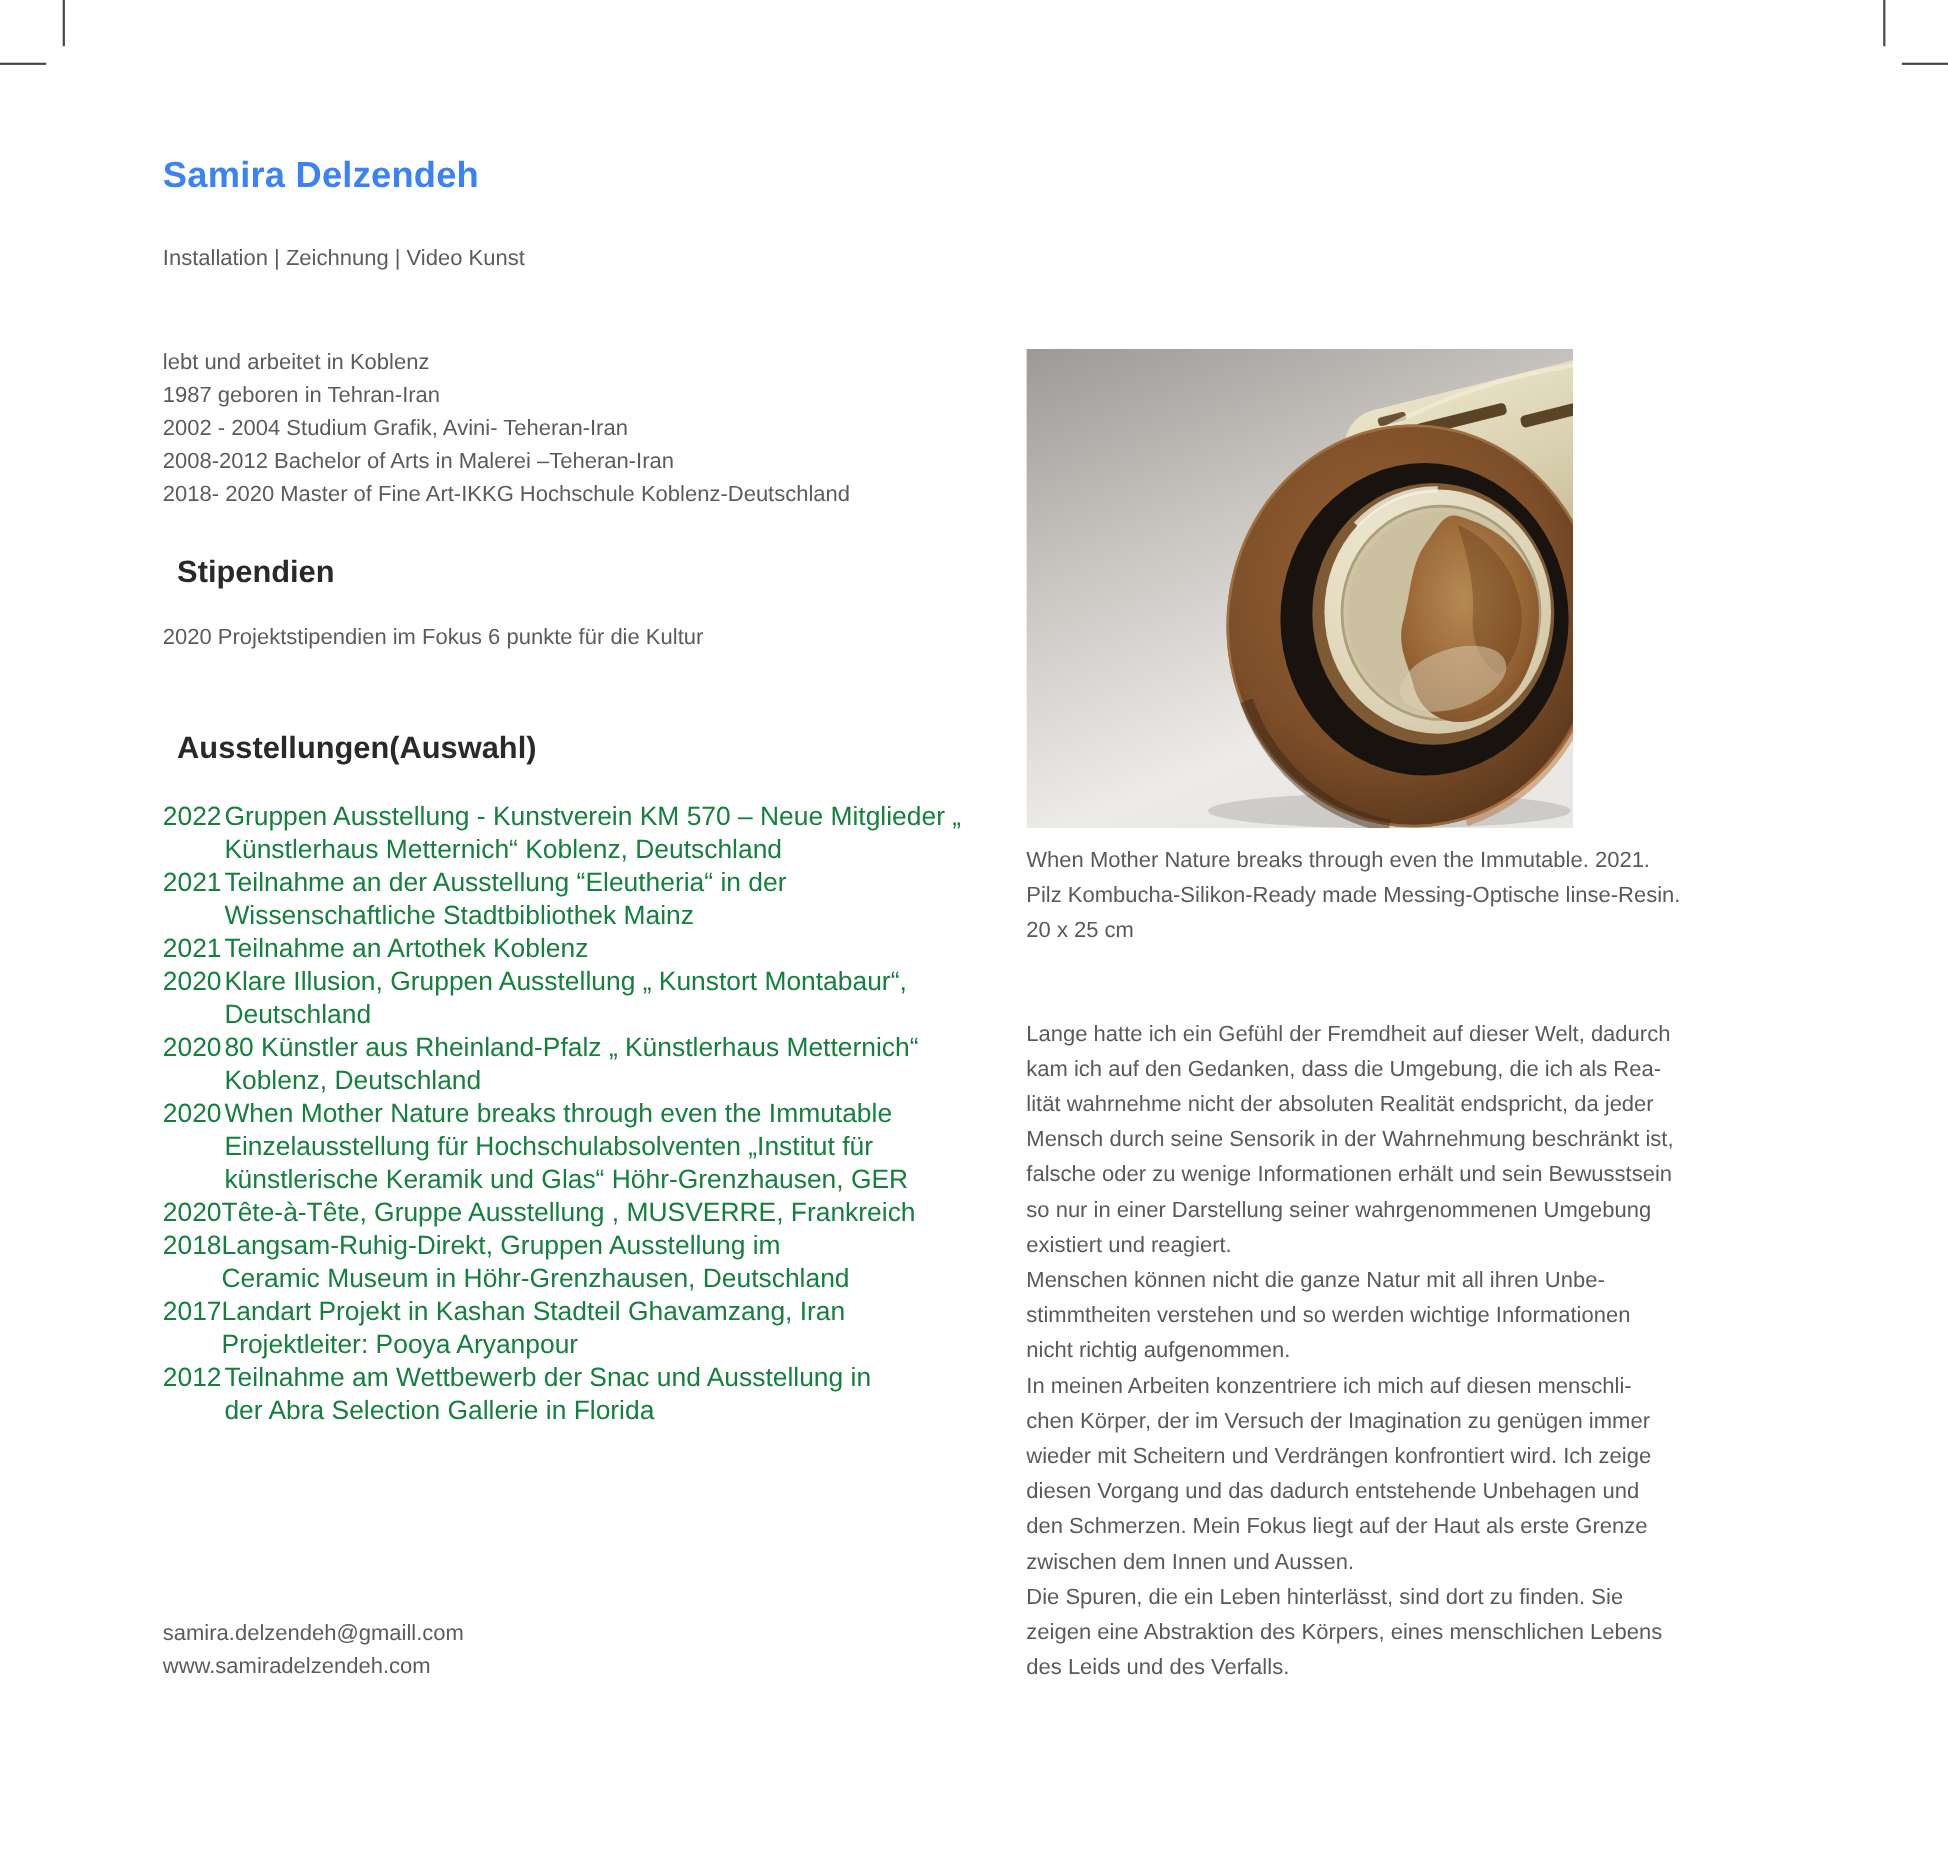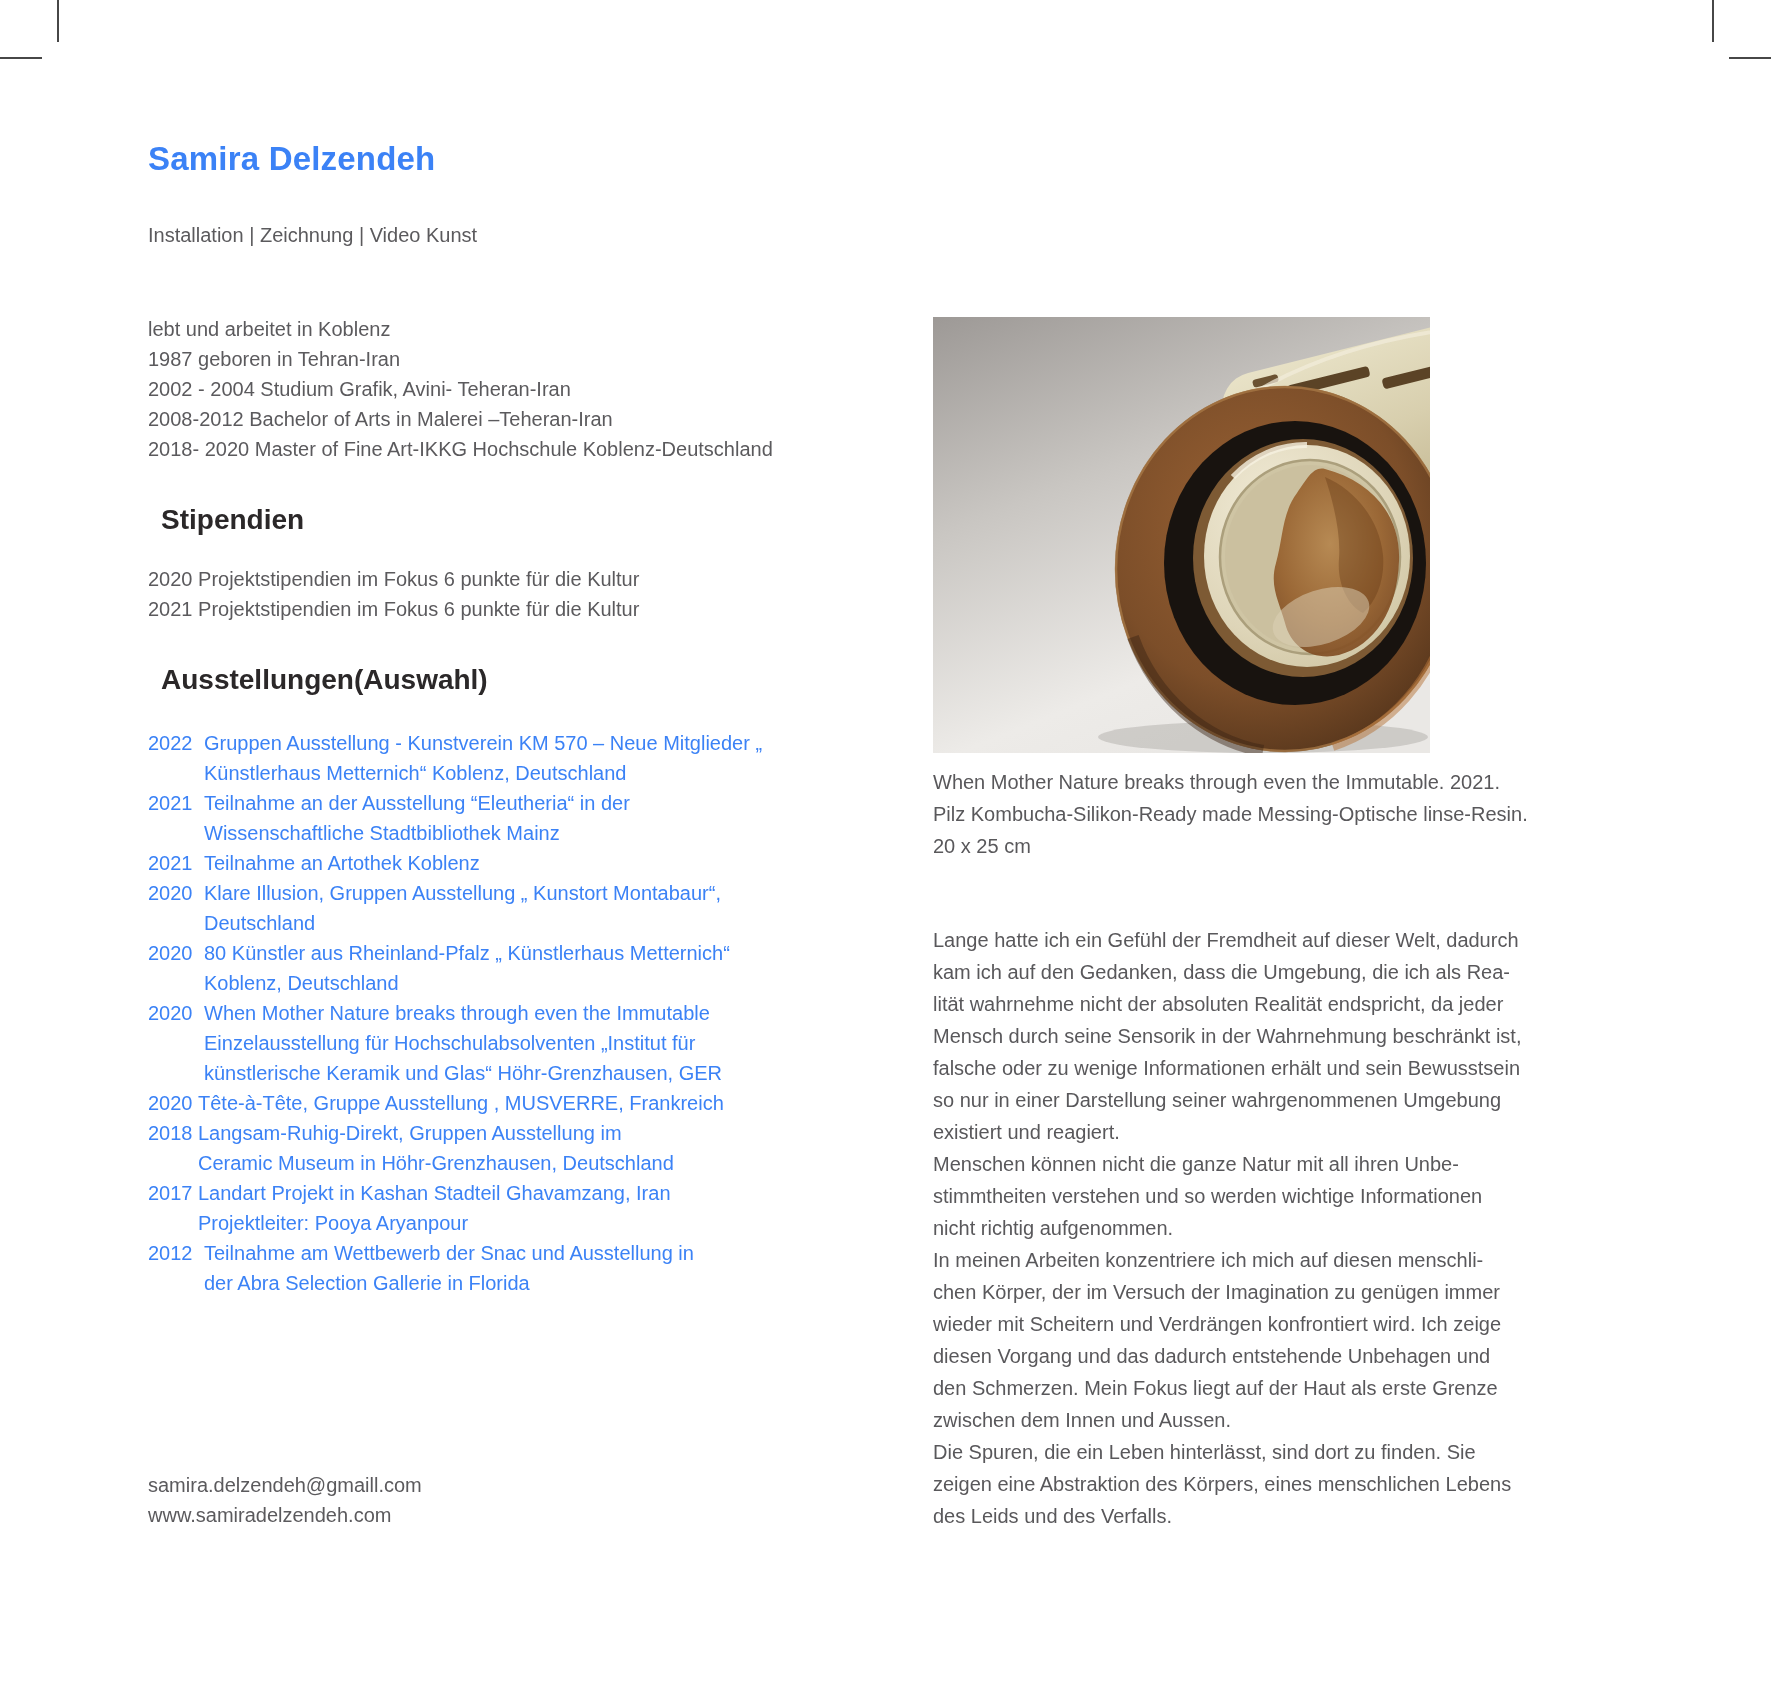--- a/index.html
+++ b/index.html
@@ -33,21 +33,21 @@
     font-size: 28px; font-weight: bold; color: #2b2829;
   }
   .stip-heading { top: 504px; }
   .stip-items {
     position: absolute; left: 148px; top: 564px; width: 700px;
     font-size: 20px; line-height: 30px; color: #5b5a5d;
   }
   .ausst-heading { top: 664px; }
   .exhibitions {
     position: absolute; left: 148px; top: 728px; width: 730px;
-    font-size: 20px; line-height: 30px; color: #3b82f6;
+    font-size: 24px; line-height: 30px; color: #15803d;
   }
   .exh-row { display: flex; align-items: flex-start; }
   .exh-year { flex: 0 0 56px; }
   .exh-text { flex: 1 1 auto; white-space: pre-line; }
   .contact {
     position: absolute; left: 148px; top: 1470px; width: 500px;
     font-size: 20px; line-height: 30px; color: #5b5a5d;
   }
 
   
@@ -78,21 +78,20 @@
 
 <div class="bio pre">lebt und arbeitet in Koblenz
 1987 geboren in Tehran-Iran
 2002 - 2004 Studium Grafik, Avini- Teheran-Iran
 2008-2012 Bachelor of Arts in Malerei –Teheran-Iran
 2018- 2020 Master of Fine Art-IKKG Hochschule Koblenz-Deutschland</div>
 
 <div class="section-heading stip-heading">Stipendien</div>
 <div class="stip-items">
   <div>2020 Projektstipendien im Fokus 6 punkte für die Kultur</div>
-  <div>2021 Projektstipendien im Fokus 6 punkte für die Kultur</div>
 </div>
 
 <div class="section-heading ausst-heading">Ausstellungen(Auswahl)</div>
 
 <div class="exhibitions">
   <div class="exh-row">
     <span class="exh-year">2022</span>
     <span class="exh-text">Gruppen Ausstellung - Kunstverein KM 570 – Neue Mitglieder „
 Künstlerhaus Metternich“  Koblenz, Deutschland</span>
   </div>

